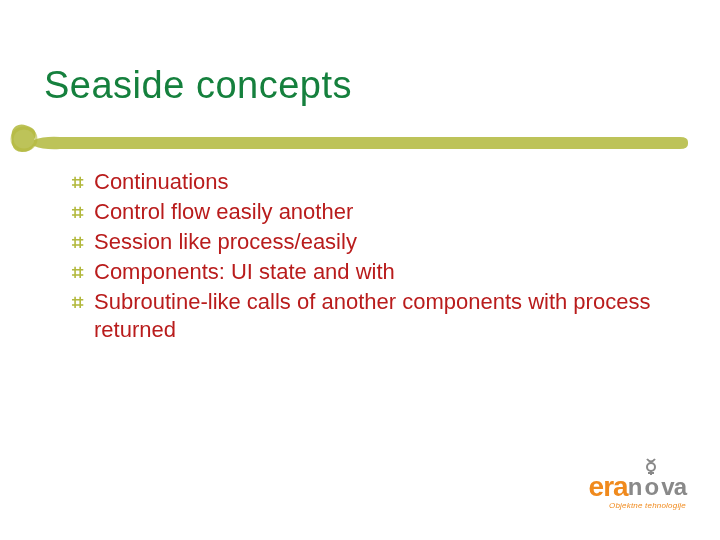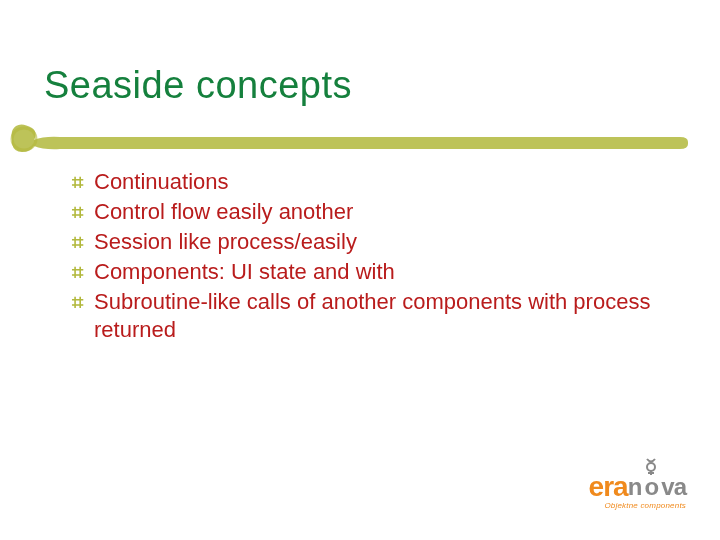--- a/index.html
+++ b/index.html
@@ -150,14 +150,14 @@
 <div class="logo">
   <div class="logo-main">
     <span class="era">era</span>
       <span class="nova"><span>n</span><span class="logo-o">o<svg class="mercury" width="14" height="18" viewBox="0 0 14 18">
             <path d="M 3 1 Q 7 6 11 1" stroke="#898989" stroke-width="2" fill="none"></path>
             <circle cx="7" cy="9" r="4" stroke="#898989" stroke-width="2" fill="none"></circle>
             <line x1="7" y1="13" x2="7" y2="17" stroke="#898989" stroke-width="2"></line>
             <line x1="4" y1="15" x2="10" y2="15" stroke="#898989" stroke-width="2"></line>
           </svg></span><span>va</span></span>
   </div>
-  <div class="tagline">Objektne components</div>
+  <div class="tagline">Objektne tehnologije</div>
 </div>
 
 </body></html>

